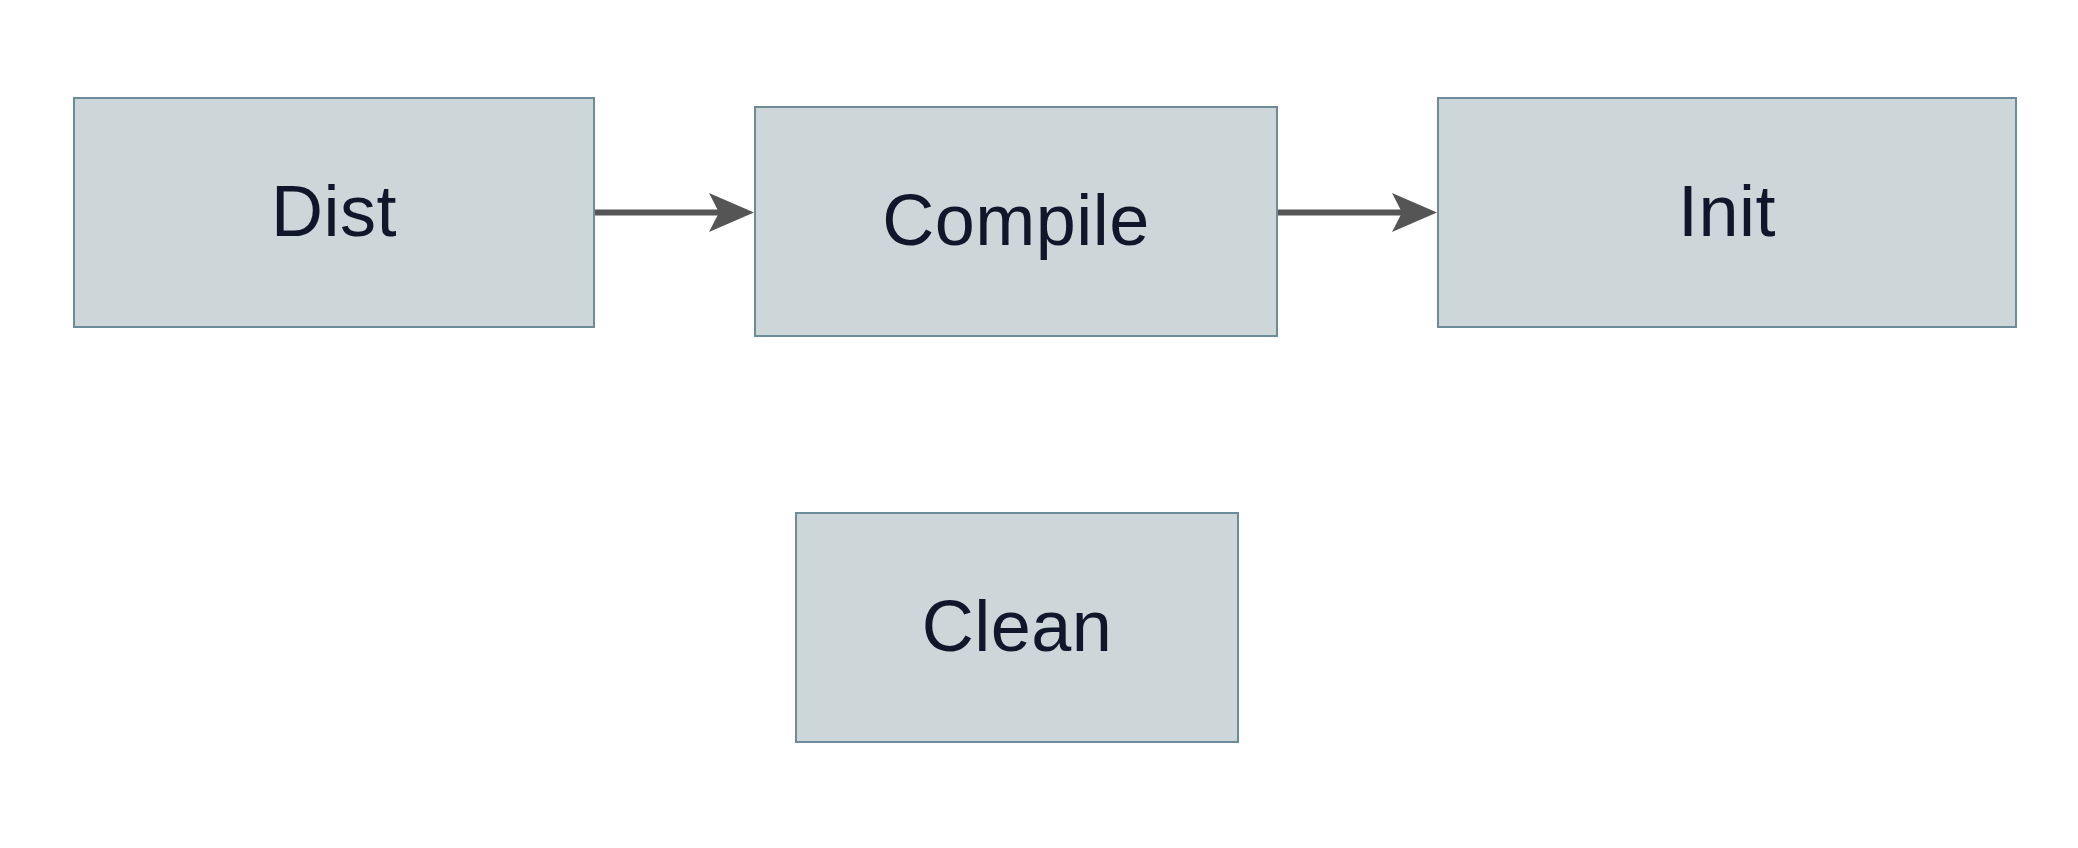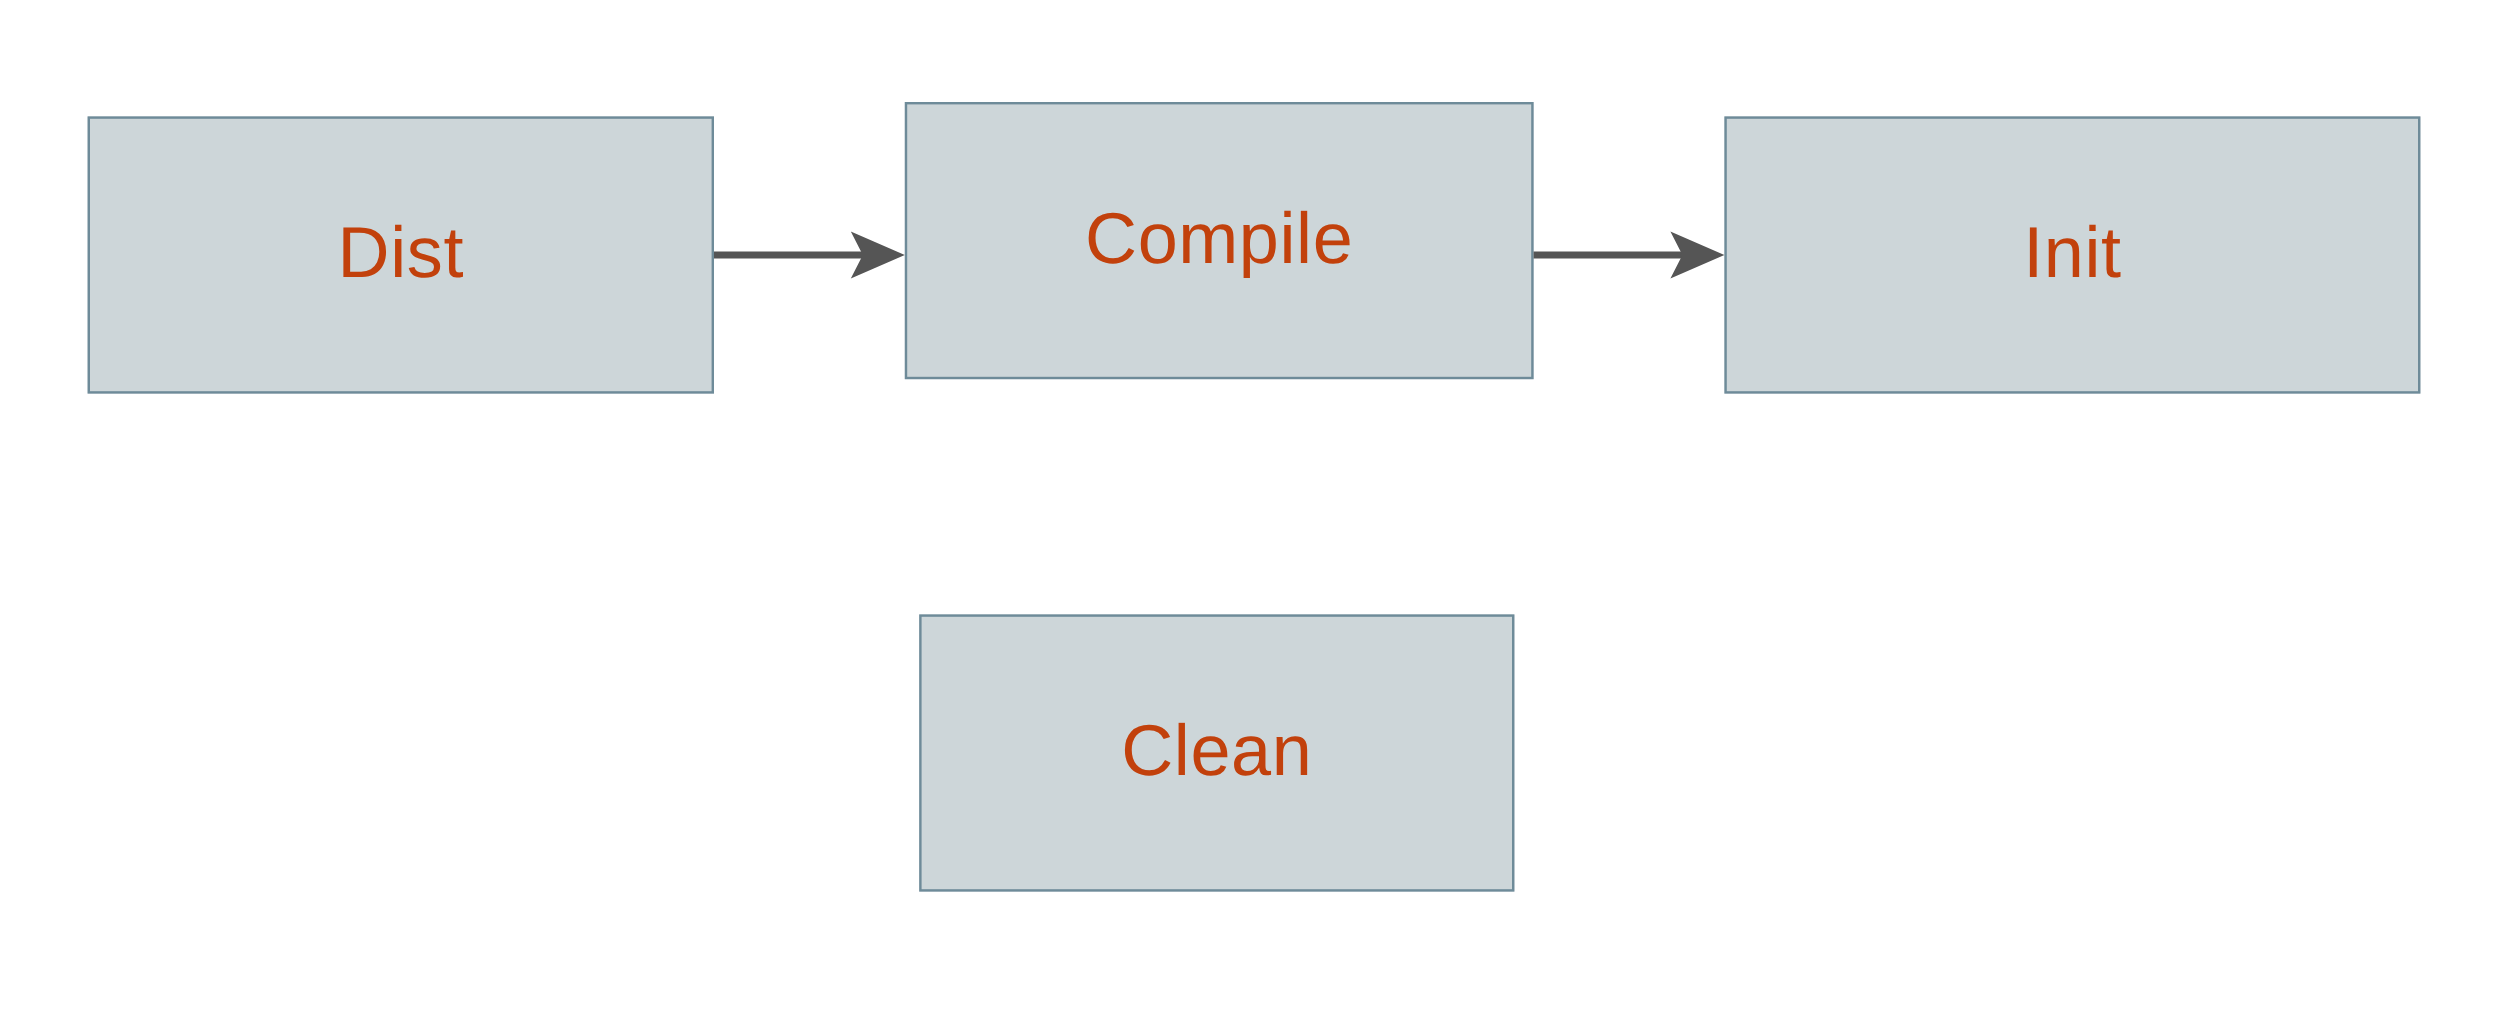--- a/index.html
+++ b/index.html
@@ -23,24 +23,24 @@
     box-sizing: border-box;
     background: #cdd6d9;
     border: 2px solid #6e8b99;
     display: flex;
     align-items: center;
     justify-content: center;
     user-select: none;
   }
   .node-label {
     font-family: "Liberation Sans", sans-serif;
-    font-size: 60px;
+    font-size: 72px;
     font-weight: 300;
     line-height: 1;
-    color: #c2410c;
+    color: #0f172a;
     letter-spacing: 0.5px;
     white-space: nowrap;
     transform: translateY(-2px);
     text-align: center;
   }
   .edge {
     position: absolute;
     overflow: visible;
     pointer-events: none;
   }
@@ -60,29 +60,29 @@
 </style>
 </head>
 <body>
 
 <div id="canvas">
 
   <div class="node" style="left:73px; top:97px; width:522px; height:231px;">
     <span class="node-label">Dist</span>
   </div>
 
-  <div class="node" style="left:754px; top:85px; width:524px; height:231px;">
+  <div class="node" style="left:754px; top:106px; width:524px; height:231px;">
     <span class="node-label">Compile</span>
   </div>
 
   <div class="node" style="left:1437px; top:97px; width:580px; height:231px;">
     <span class="node-label">Init</span>
   </div>
 
-  <div class="node" style="left:766px; top:512px; width:496px; height:231px;">
+  <div class="node" style="left:795px; top:512px; width:444px; height:231px;">
     <span class="node-label">Clean</span>
   </div>
 
   <div class="edge" style="left:595px; top:190px; width:160px; height:46px;">
     <svg width="160" height="46" viewBox="0 0 160 46" xmlns="http://www.w3.org/2000/svg">
       <line class="edge-line" x1="0" y1="22.5" x2="126" y2="22.5"></line>
       <path class="edge-head" d="M 159 22.5 L 114 3 L 124 22.5 L 114 42 Z"></path>
     </svg>
   </div>
 

